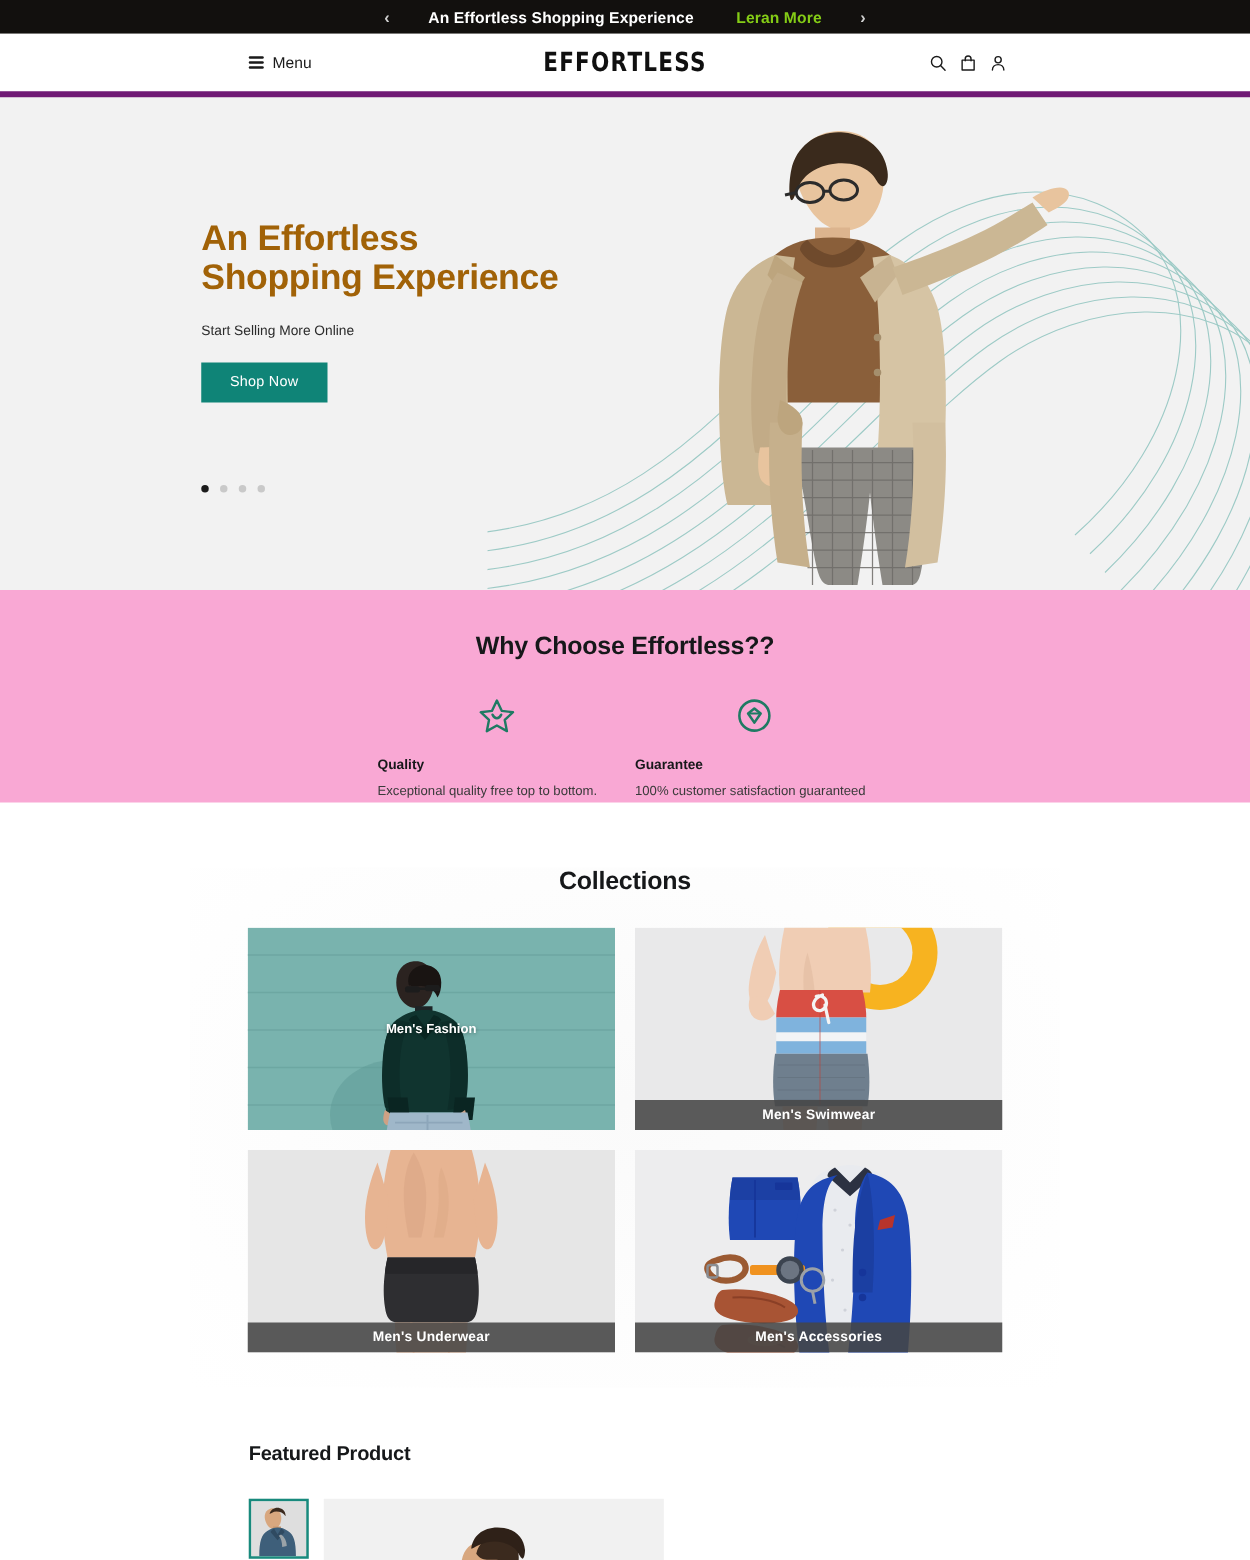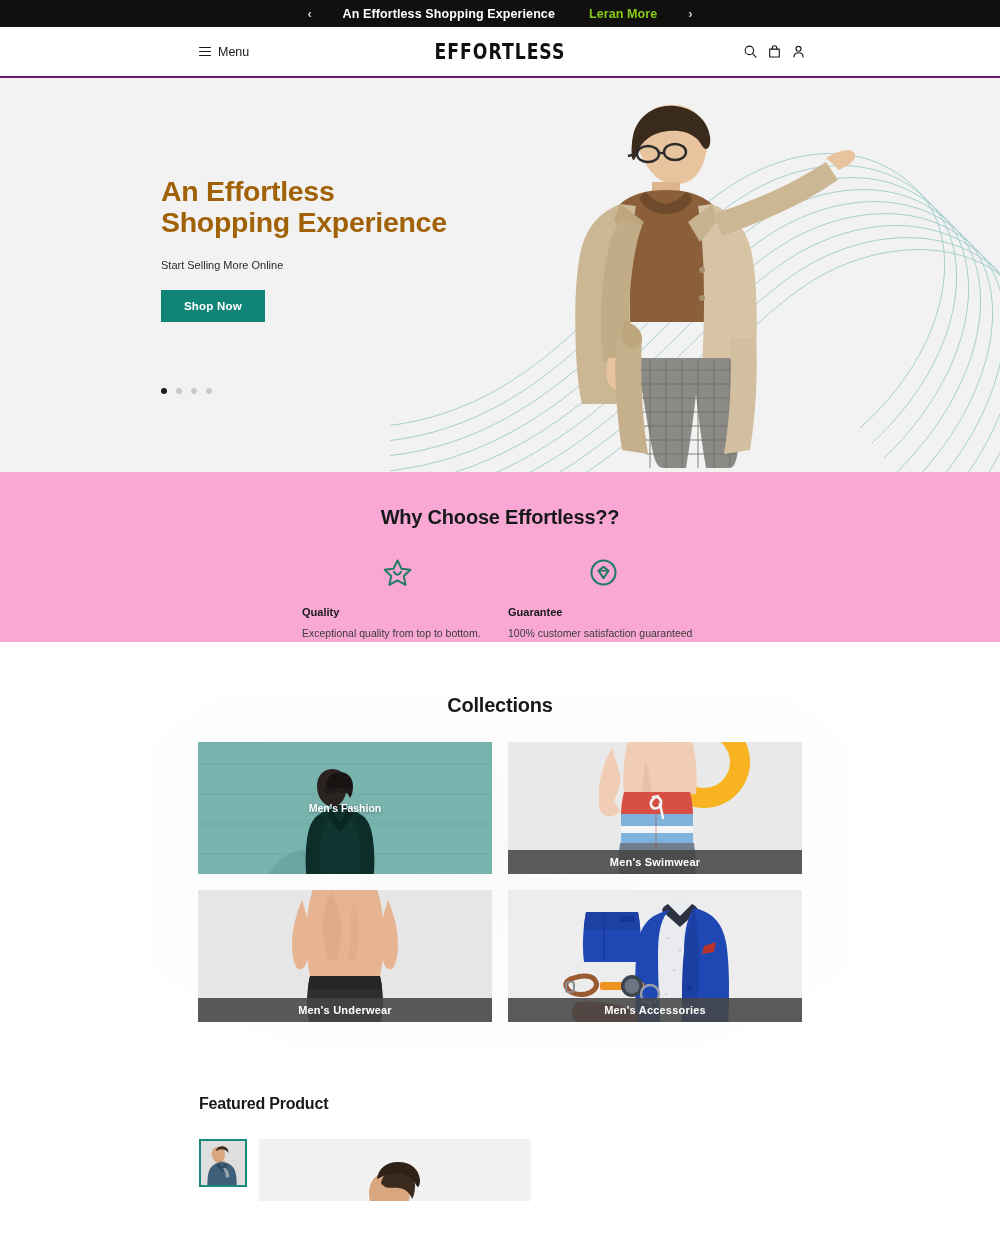--- a/index.html
+++ b/index.html
@@ -33,21 +33,21 @@
     line-height: 1;
     cursor: pointer;
   }
   .announce-mid { display: flex; align-items: center; gap: 7px; }
   .announce-link { color: #84cc16; font-weight: 700; cursor: pointer; padding-left: 27px; }
 
   
   .header {
     height: 51px;
     background: #ffffff;
-    border-bottom: 2px solid #701a75;
+    border-bottom: 5px solid #701a75;
     display: flex;
     align-items: center;
     position: relative;
   }
   .menu-btn {
     position: absolute;
     left: 199px;
     display: flex;
     align-items: center;
     gap: 7px;
@@ -125,21 +125,21 @@
     color: #2b2b2b;
   }
   .shop-btn {
     margin-top: 19px;
     display: inline-block;
     background: #0F8477;
     color: #ffffff;
     border: none;
     padding: 10px 23px;
     font-size: 11.5px;
-    font-weight: 700;
+    font-weight: 400;
     font-family: "Liberation Sans", sans-serif;
     cursor: pointer;
     letter-spacing: .2px;
   }
   .dots {
     position: absolute;
     left: 161px;
     top: 310px;
     display: flex;
     gap: 9px;
@@ -196,21 +196,21 @@
   .collections-inner { position: relative; }
   .collections-grid {
     width: 604px;
     margin: 25px auto 0;
     display: grid;
     grid-template-columns: 294px 294px;
     gap: 16px 16px;
   }
   .coll-card {
     position: relative;
-    height: 132px;
+    height: 162px;
     overflow: hidden;
     cursor: pointer;
   }
   .coll-card .art { position: absolute; inset: 0; }
   .coll-label-bar {
     position: absolute;
     left: 0; right: 0; bottom: 0;
     height: 24px;
     background: rgba(70,70,70,.88);
     display: flex;
@@ -395,21 +395,21 @@
   <div class="features">
 
     <div class="feature">
       <div class="feature-icon">
         <svg width="31" height="31" viewBox="0 0 32 32" fill="none" stroke="#1F7A63" stroke-width="2" stroke-linejoin="round">
           <path d="M16 3.5l4.1 8.6 9.2 1.1-6.8 6.4 1.8 9.2-8.3-4.6-8.3 4.6 1.8-9.2-6.8-6.4 9.2-1.1z"></path>
           <path d="M12.4 15.2c1 2 2.2 3 3.6 3s2.6-1 3.6-3" stroke-linecap="round"></path>
         </svg>
       </div>
       <div class="feature-name">Quality</div>
-      <div class="feature-desc">Exceptional quality from top to bottom.</div>
+      <div class="feature-desc">Exceptional quality free top to bottom.</div>
     </div>
 
 
     <div class="feature">
       <div class="feature-icon">
         <svg width="31" height="31" viewBox="0 0 32 32" fill="none" stroke="#1F7A63" stroke-width="2.1" stroke-linejoin="round">
           <circle cx="16" cy="16" r="12.4"></circle>
           <path d="M16 10.2l5.2 4-5.2 7.6-5.2-7.6z"></path>
           <path d="M10.8 14.2h10.4" stroke-width="1.6"></path>
         </svg>

